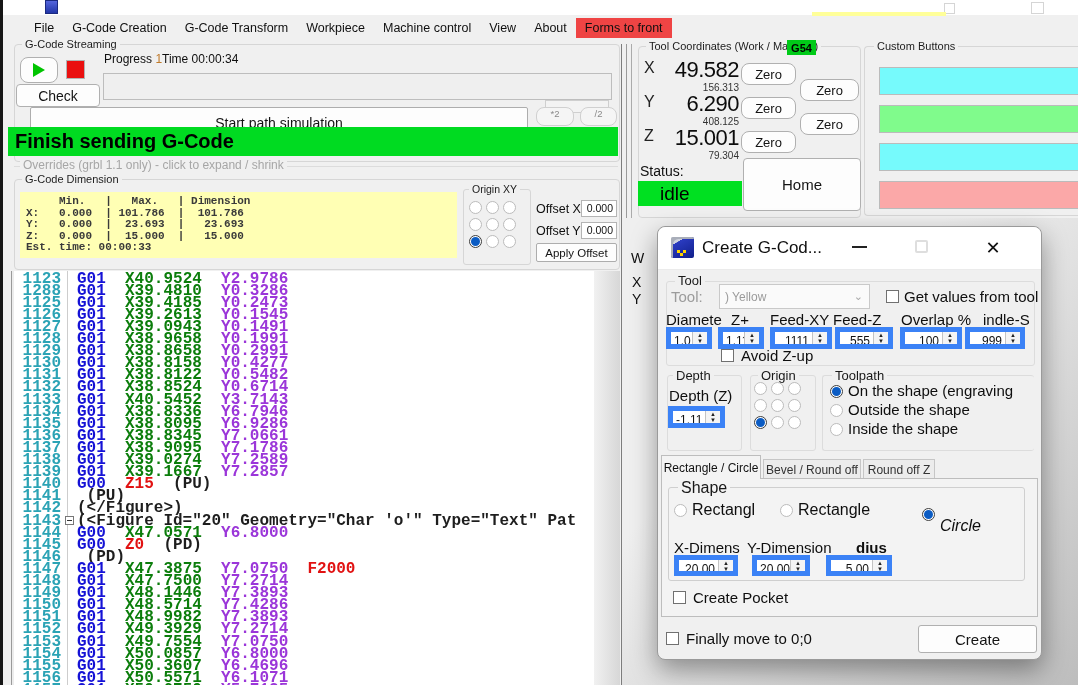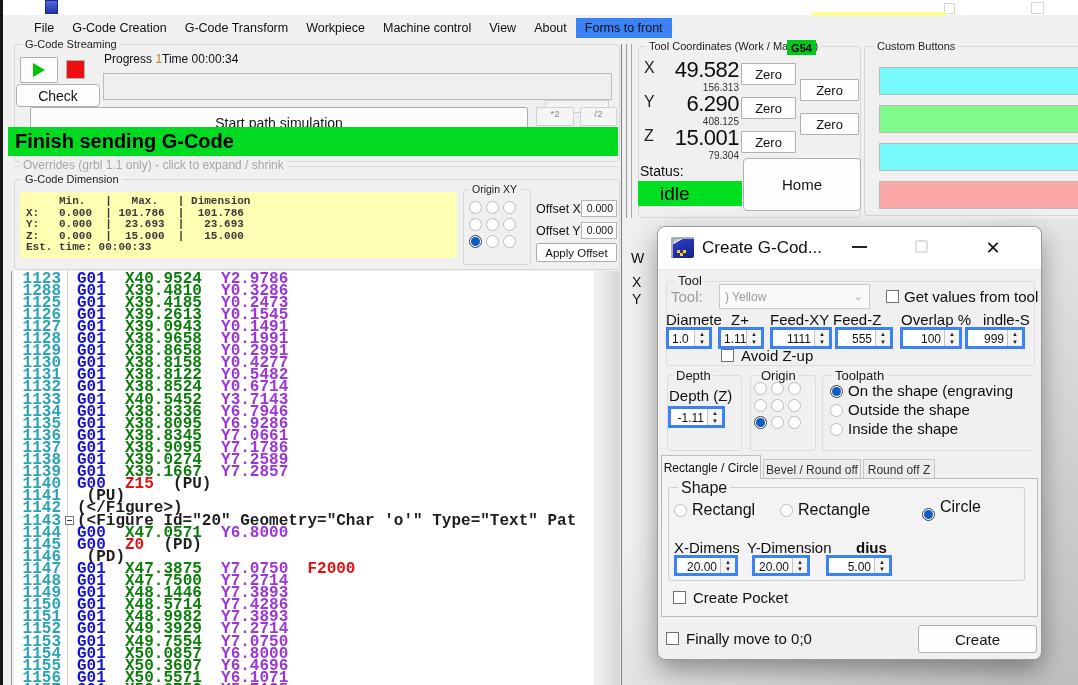--- a/index.html
+++ b/index.html
@@ -1,37 +1,37 @@
 <!DOCTYPE html>
 <html><head>
 <meta charset="utf-8">
 <style>
   html,body{margin:0;padding:0;background:#888;}
   #root{position:relative;width:1078px;height:685px;background:#f0f0f0;overflow:hidden;
         font-family:"Liberation Sans",sans-serif;color:#111;}
   .abs{position:absolute;}
   .grp{position:absolute;border:1px solid #d6d6d6;border-radius:4px;background:transparent;}
   .leg{position:absolute;font-size:11px;line-height:13px;color:#1c1c1c;background:#f0f0f0;padding:0 3px;white-space:nowrap;}
-  .btn{position:absolute;background:#fdfdfd;border:1px solid #b0b0b0;border-radius:1px;
+  .btn{position:absolute;background:#fdfdfd;border:1px solid #b0b0b0;border-radius:8px;
        display:flex;align-items:center;justify-content:center;color:#141414;box-sizing:border-box;}
   .field{position:absolute;background:#fff;border:1px solid #b4b4b4;box-sizing:border-box;
          font-size:10.5px;text-align:right;padding:1px 3px;}
   .lbl{position:absolute;white-space:nowrap;color:#0f0f0f;}
   .clip{overflow:hidden;}
   
   #menubar{position:absolute;left:8px;top:15px;width:1070px;height:25px;display:flex;align-items:center;padding-left:17px;box-sizing:border-box;}
   .mi{font-size:12.5px;padding:3px 9px;white-space:nowrap;color:#101010;}
   
   .radio{position:absolute;width:13px;height:13px;border-radius:50%;background:#fff;border:1px solid #8a8a8a;box-sizing:border-box;}
   .radio.dim{border-color:#bcbcbc;}
   .radio.sel{border-color:#3d3d3d;}
   .radio.sel::after{content:"";position:absolute;left:1px;top:1px;right:1px;bottom:1px;background:#0b5cc4;border-radius:50%;}
   .cb{position:absolute;width:13px;height:13px;background:#fff;border:1px solid #707070;box-sizing:border-box;}
   
-  .spin{position:absolute;background:#fff;border:3px solid #3b82f6;display:flex;box-sizing:border-box;}
+  .spin{position:absolute;background:#fff;border:5px solid #3b82f6;display:flex;box-sizing:border-box;}
   .spin .v{flex:1;font-size:12px;padding:2px 3px 0 3px;text-align:right;white-space:nowrap;overflow:hidden;}
   .spin .v.lft{text-align:left;}
   .spin .ar{width:14px;border-left:1px solid #c3c3c3;display:flex;flex-direction:column;background:#f4f4f4;}
   .spin .ar i{flex:1;font-style:normal;font-size:6px;line-height:6px;display:flex;align-items:center;justify-content:center;color:#222;}
   
   #code{position:absolute;left:11px;top:271px;width:583px;height:414px;background:#fff;
         border-left:1px solid #9a9a9a;box-shadow:inset 2px 0 0 #ececec;overflow:hidden;
         font-family:"Liberation Mono",monospace;font-weight:bold;font-size:16px;}
   .crow{position:absolute;left:0;height:12.1px;white-space:pre;line-height:12.1px;}
   .lnum{position:absolute;left:0;width:49px;text-align:right;color:#2ba3b5;}
@@ -66,21 +66,21 @@
   <div class="abs" style="left:812px;top:12px;width:134px;height:4px;background:#ffff99;"></div>
 
   <div id="menubar">
       <div class="mi">File</div>
       <div class="mi">G-Code Creation</div>
       <div class="mi">G-Code Transform</div>
       <div class="mi">Workpiece</div>
       <div class="mi">Machine control</div>
       <div class="mi">View</div>
       <div class="mi">About</div>
-      <div class="mi" style="background: #3b82f6;">Forms to front</div>
+      <div class="mi" style="background: #ef4444;">Forms to front</div>
     </div>
 
   <div class="abs" style="left:0;top:0;width:3px;height:685px;background:#161616;"></div>
 
   <div class="grp" style="left:14px;top:44px;width:604px;height:116px;"></div>
   <div class="leg" style="left:22px;top:38px;">G-Code Streaming</div>
 
   <div class="btn" style="left:20px;top:57px;width:38px;height:26px;">
     <span style="width:0;height:0;border-left:12px solid #00c400;border-top:7px solid transparent;border-bottom:7px solid transparent;"></span>
   </div>
@@ -338,21 +338,21 @@
     <div class="abs" style="left:3px;top:251px;width:377px;height:139px;background:#f3f3f3;border:1px solid #bdbdbd;box-sizing:border-box;"></div>
 
     <div class="dgrp" style="left:10px;top:260px;width:355px;height:92px;border-color:#cfcfcf;"></div>
     <div class="dcap" style="left:20px;top:252px;font-size:16px;background:#f3f3f3;">Shape</div>
     <div class="abs" id="shape" style="left:0;top:0;width:383px;height:360px;">
         <span class="radio dim" style="left: 16px; top: 277px;"></span>
         <div class="dlbl" style="left: 34px; top: 274px; font-size: 16px;">Rectangl</div>
         <span class="radio dim" style="left: 122px; top: 277px;"></span>
         <div class="dlbl" style="left: 140px; top: 274px; font-size: 16px;">Rectangle</div>
         <span class="radio sel" style="left: 264px; top: 281px;"></span>
-        <div class="dlbl" style="left: 282px; top: 271px; font-size: 16px;">Circle</div>
+        <div class="dlbl" style="left: 282px; top: 290px; font-size: 16px; font-style: italic;">Circle</div>
         <div class="dlbl clip" style="left: 16px; top: 312px; width: 70px;">X-Dimens</div>
         <div class="spin" style="left: 16px; top: 328px; width: 64px; height: 21px;">
           <span class="v" style="position: static;">20.00</span>
           <span class="ar" style="position: static;">
             <i>▲</i>
             <i>▼</i>
           </span>
         </div>
         <div class="dlbl clip" style="left: 89px; top: 312px; width: 100px;">Y-Dimension</div>
         <div class="spin" style="left: 94px; top: 328px; width: 58px; height: 21px;">

